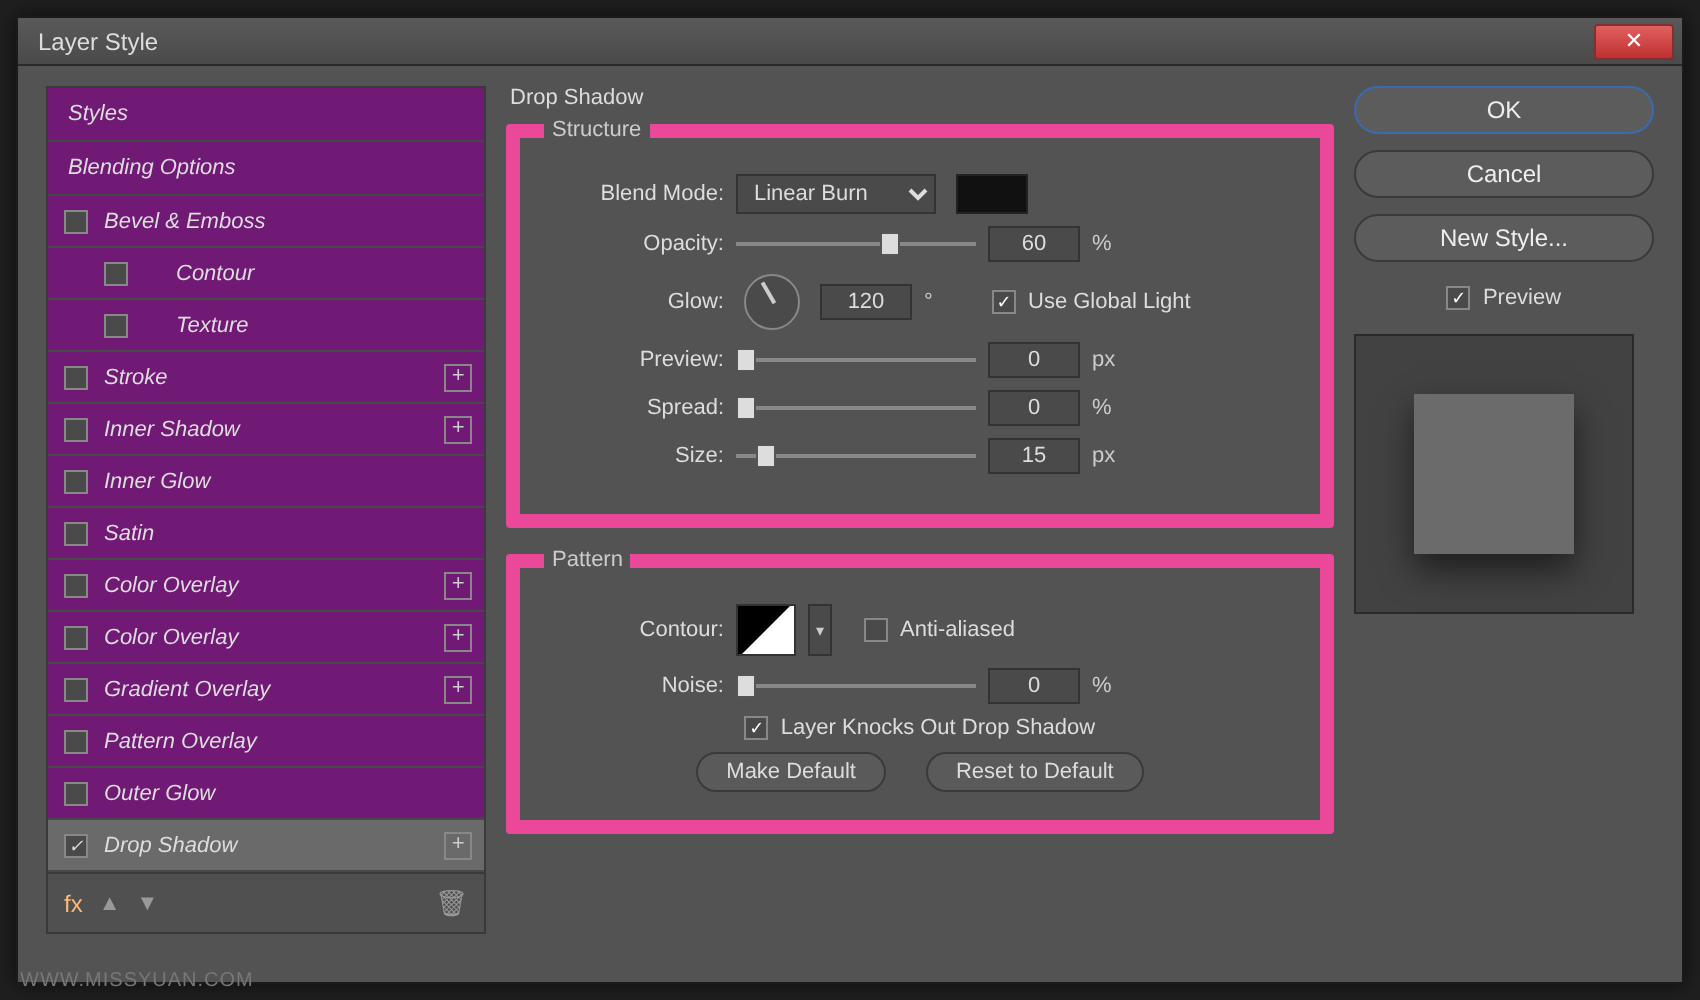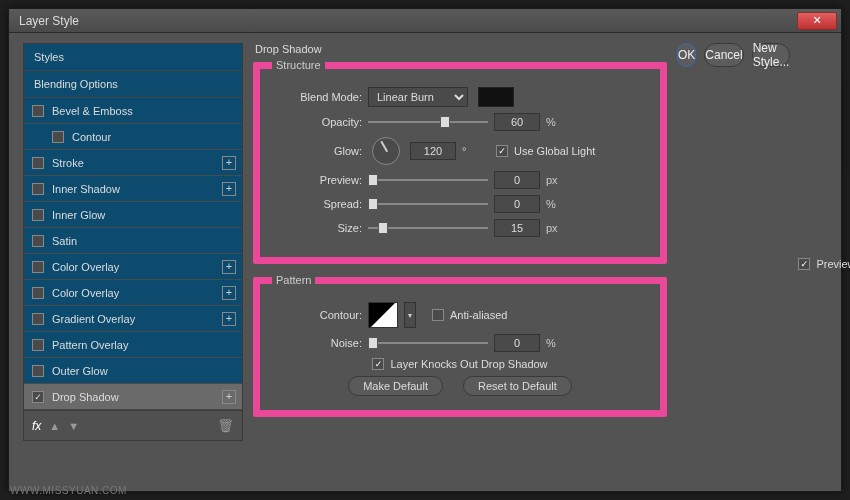--- a/index.html
+++ b/index.html
@@ -3,29 +3,29 @@
 <meta charset="utf-8">
 <style>
 * { box-sizing: border-box; margin: 0; padding: 0; font-family: "Segoe UI", Tahoma, sans-serif; }
 body { background: #1f1f1f; width: 850px; height: 500px; overflow: hidden; padding: 8px; }
 .dialog { width: 834px; height: 484px; background: #535353; border: 1px solid #1a1a1a; box-shadow: 0 0 10px rgba(0,0,0,.6); display: flex; flex-direction: column; }
 .titlebar { height: 24px; background: linear-gradient(#5a5a5a,#4a4a4a); display: flex; align-items: center; padding: 0 4px 0 10px; border-bottom: 1px solid #2a2a2a; }
 .titlebar .title { color: #ddd; font-size: 12px; flex: 1; }
 .close-btn { width: 40px; height: 18px; background: linear-gradient(#e06060,#c03030); border: 1px solid #803030; border-radius: 2px; color: #fff; display: flex; align-items: center; justify-content: center; font-size: 11px; cursor: pointer; }
 .body-area { flex: 1; display: flex; padding: 10px 14px; gap: 10px; }
 .sidebar { width: 220px; display: flex; flex-direction: column; }
-.styles-list { border: 1px solid #3a3a3a; background: #0c4a6e; display: flex; flex-direction: column; }
+.styles-list { border: 1px solid #3a3a3a; background: #701a75; display: flex; flex-direction: column; font-style: italic; }
 .side-head { color: #ddd; font-size: 11px; padding: 7px 10px; border-bottom: 1px solid #454545; }
 .side-item { display: flex; align-items: center; padding: 5px 8px; color: #ddd; font-size: 11px; border-bottom: 1px solid #494949; position: relative; height: 26px; }
-.side-item.indent { padding-left: 28px; }
+.side-item.indent { padding-left: 28px; gap: 16px; }
 .side-item .chk { width: 12px; height: 12px; border: 1px solid #888; background: #4a4a4a; margin-right: 8px; display: flex; align-items: center; justify-content: center; font-size: 9px; color: #ddd; }
 .side-item.selected { background: #6a6a6a; }
 .side-item .plus { position: absolute; right: 6px; width: 14px; height: 14px; border: 1px solid #888; color: #ccc; display: flex; align-items: center; justify-content: center; font-size: 11px; line-height: 1; }
 .side-foot { height: 30px; border: 1px solid #3a3a3a; border-top: none; background: #505050; display: flex; align-items: center; padding: 0 8px; gap: 8px; color: #999; }
-.side-foot .fx { font-style: italic; font-size: 12px; color: #ffffff; }
+.side-foot .fx { font-size: 12px; color: #fdba74; }
 .side-foot .arrow { font-size: 11px; }
 .side-foot .trash { margin-left: auto; font-size: 13px; }
 .center { flex: 1; color: #ddd; font-size: 11px; }
 fieldset { border: 7px solid #ec4899; border-radius: 2px; padding: 10px 12px 14px; margin-bottom: 10px; }
 legend { padding: 0 4px; color: #ccc; font-size: 11px; }
 .section-title { color: #ddd; font-size: 11px; margin-bottom: 4px; padding-left: 2px; }
 .row { display: flex; align-items: center; margin: 6px 0; gap: 6px; }
 .row .lbl { width: 90px; text-align: right; color: #ddd; }
 select { background: #4a4a4a; color: #ddd; border: 1px solid #333; font-size: 11px; height: 20px; width: 100px; padding: 0 4px; }
 .swatch { width: 36px; height: 20px; border: 1px solid #222; background: #111; margin-left: 4px; }
@@ -35,21 +35,21 @@
 .numbox { width: 46px; height: 18px; background: #4a4a4a; border: 1px solid #333; color: #ddd; font-size: 11px; text-align: center; }
 .unit { width: 20px; color: #ccc; }
 .angle-dial { width: 28px; height: 28px; border: 1px solid #888; border-radius: 50%; position: relative; background: #4a4a4a; margin: 0 4px; }
 .angle-dial .needle { position: absolute; width: 12px; height: 1.5px; background: #ccc; top: 13px; left: 14px; transform-origin: left center; transform: rotate(-120deg); }
 .chkline { display: flex; align-items: center; gap: 6px; }
 .chkbox { width: 12px; height: 12px; border: 1px solid #888; background: #4a4a4a; display: flex; align-items: center; justify-content: center; font-size: 9px; color: #fff; }
 .contour-swatch { width: 30px; height: 26px; border: 1px solid #333; background: linear-gradient(135deg,#000 0%,#000 49%,#fff 51%,#fff 100%); }
 .contour-dd { width: 12px; height: 26px; border: 1px solid #333; background: #4a4a4a; display: flex; align-items: center; justify-content: center; color: #ccc; font-size: 8px; }
 .btn-sm { height: 20px; background: #5a5a5a; border: 1px solid #3a3a3a; color: #ddd; font-size: 11px; padding: 0 14px; border-radius: 10px; cursor: pointer; }
 .btn-row { display: flex; gap: 20px; justify-content: center; margin-top: 6px; }
-.rightcol { width: 150px; display: flex; flex-direction: row; gap: 8px; align-items: stretch; }
+.rightcol { width: 150px; display: flex; flex-direction: column; gap: 8px; align-items: stretch; }
 .rbtn { height: 24px; border-radius: 12px; border: 1px solid #3a3a3a; background: #5c5c5c; color: #eee; font-size: 12px; display: flex; align-items: center; justify-content: center; cursor: pointer; }
 .rbtn.primary { border: 1px solid #3a6ab0; }
 .preview-chk { display: flex; align-items: center; gap: 6px; color: #ddd; font-size: 11px; justify-content: center; margin-top: 4px; }
 .preview-box { width: 140px; height: 140px; background: #424242; border: 1px solid #2a2a2a; display: flex; align-items: center; justify-content: center; margin-top: 4px; }
 .preview-inner { width: 80px; height: 80px; background: #6b6b6b; box-shadow: 0 8px 16px rgba(0,0,0,.55); }
 .watermark { position: fixed; bottom: 4px; left: 10px; color: #777; font-size: 10px; letter-spacing: .5px; }
 </style>
 </head>
 <body>
 
@@ -68,20 +68,24 @@
         <div class="side-head">Blending Options</div>
         <div id="sidebar-items">
             <div class="side-item">
               <div class="chk"></div>
               <span>Bevel &amp; Emboss</span>
             </div>
             <div class="side-item indent">
               <div class="chk"></div>
               <span>Contour</span>
             </div>
+            <div class="side-item indent">
+              <div class="chk"></div>
+              <span>Texture</span>
+            </div>
             <div class="side-item">
               <div class="chk"></div>
               <span>Stroke</span>
               <div class="plus">+</div>
             </div>
             <div class="side-item">
               <div class="chk"></div>
               <span>Inner Shadow</span>
               <div class="plus">+</div>
             </div>

